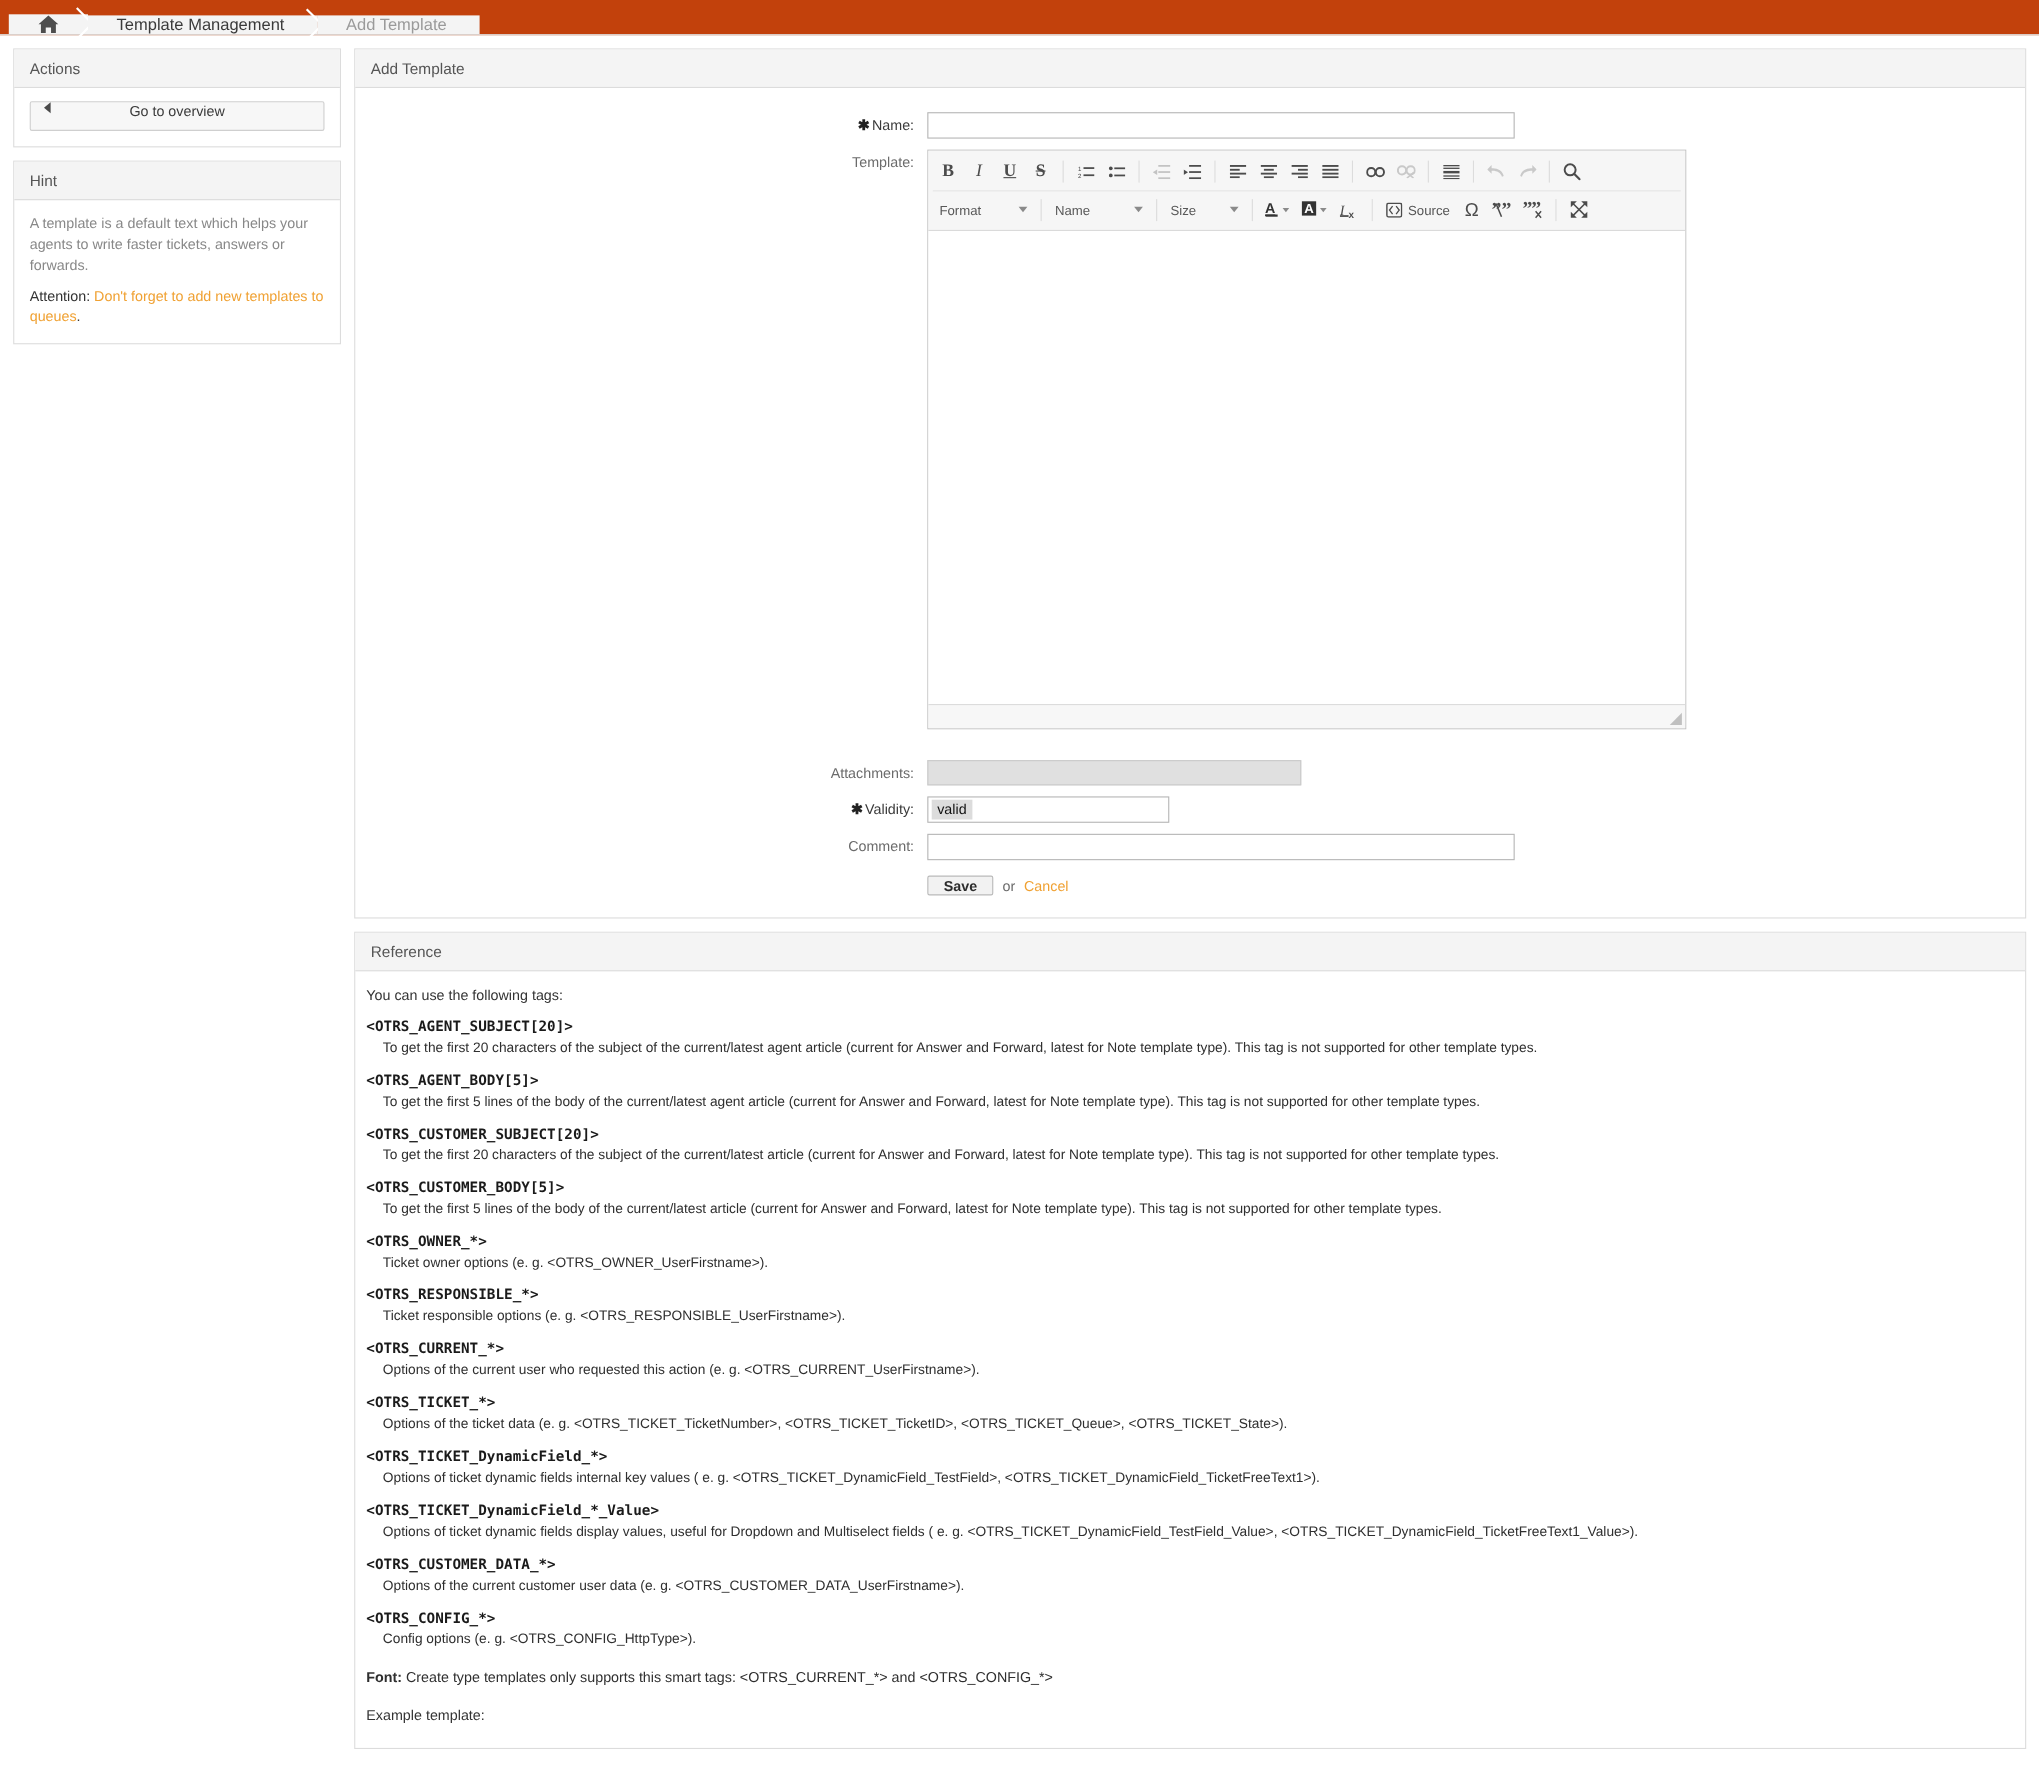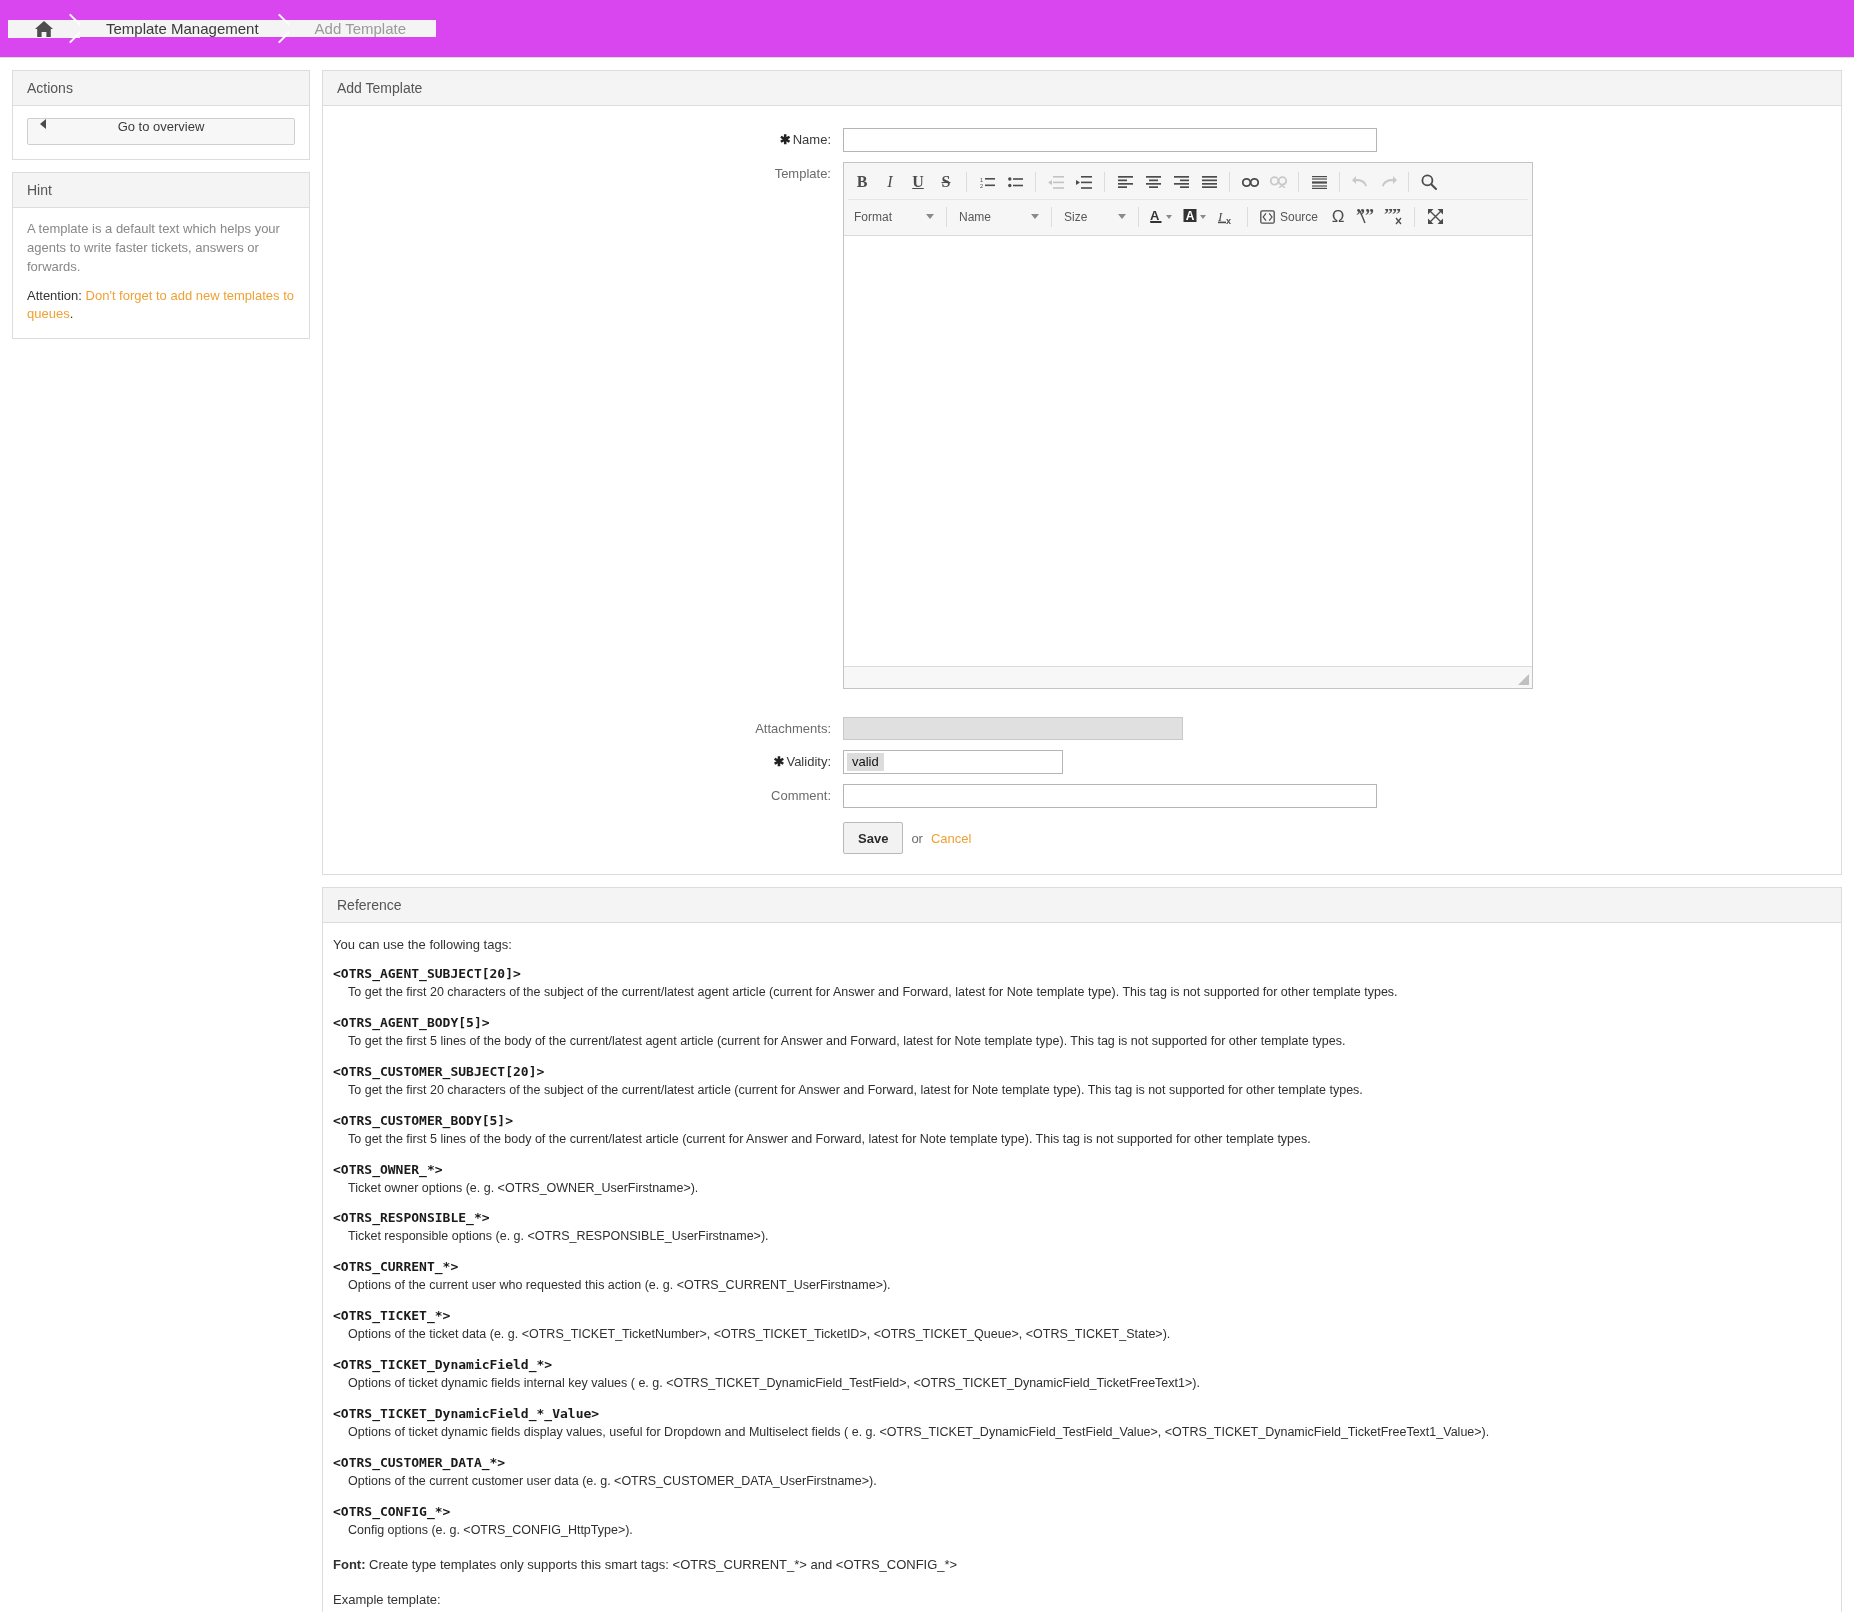--- a/index.html
+++ b/index.html
@@ -8,25 +8,25 @@
     width: 1854px; height: 1612px;
     background: #fff;
     font-family: "Liberation Sans", sans-serif;
     font-size: 13px;
     color: #333;
     overflow: hidden;
   }
 
   
   .breadcrumb {
-    height: 58px;
-    background: #d946ef;
+    height: 32px;
+    background: #c2410c;
     border-bottom: 1px solid #dcdcdc;
     display: flex;
-    align-items: center;
+    align-items: flex-end;
     padding-left: 8px;
   }
   .crumb {
     position: relative;
     display: flex;
     align-items: center;
     padding: 0 30px 0 26px;
     font-size: 15px;
     color: #3a3a3a;
     background: #f4f4f4;
@@ -244,21 +244,21 @@
     right: 3px; bottom: 3px;
     width: 0; height: 0;
     border-left: 11px solid transparent;
     border-bottom: 11px solid #c0c0c0;
     cursor: nwse-resize;
   }
 
   
   .btn-row { display: flex; align-items: center; gap: 8px; margin-top: 4px; }
   .btn-save {
-    height: 32px;
+    height: 18px;
     padding: 0 14px;
     background: #f2f2f2;
     border: 1px solid #b9b9b9;
     border-radius: 2px;
     font-family: "Liberation Sans", sans-serif;
     font-size: 13px;
     font-weight: bold;
     color: #2c2c2c;
     cursor: pointer;
   }

